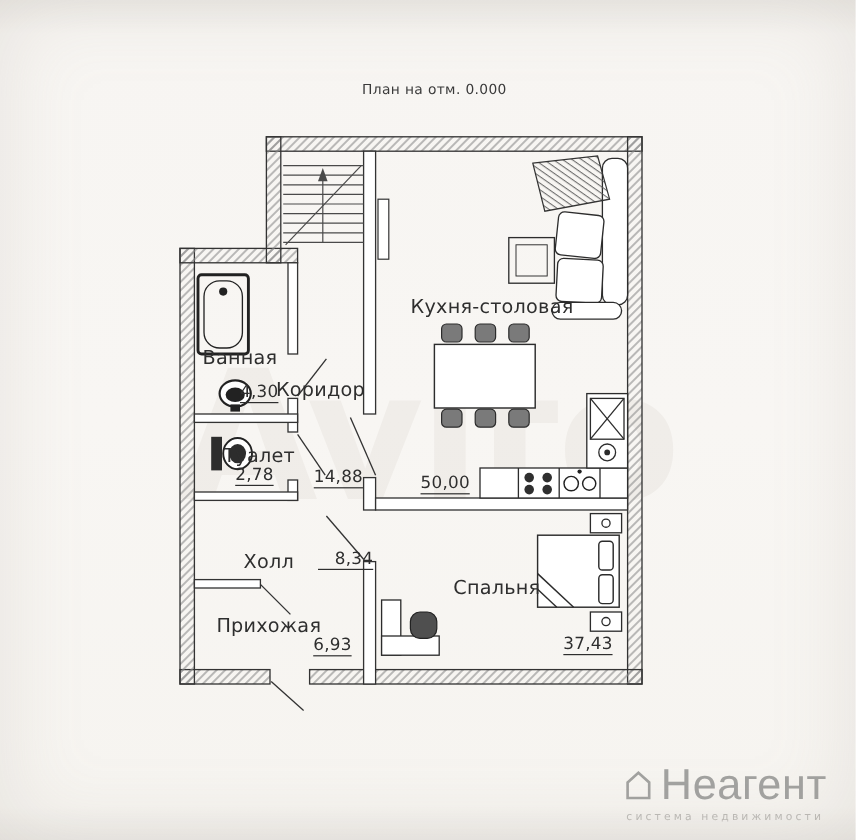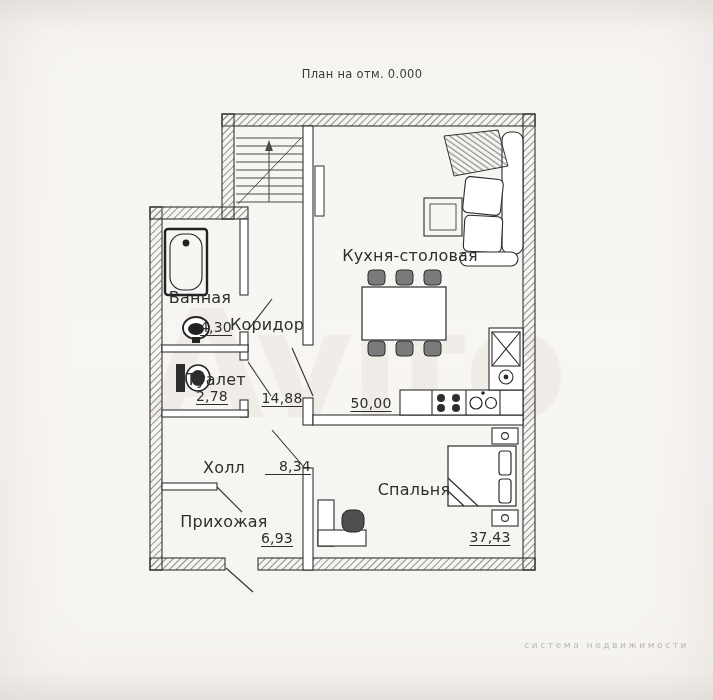--- a/index.html
+++ b/index.html
@@ -237,17 +237,23 @@
   <div class="lbl" style="left:224px;top:468px;">Холл</div>
   <div class="lbl area" style="left:288px;top:467px;padding-left:14px;">8,34</div>
 
   <div class="lbl" style="left:224px;top:522px;">Прихожая</div>
   <div class="lbl area" style="left:277px;top:539px;">6,93</div>
 
   <div class="lbl" style="left:414px;top:490px;">Спальня</div>
   <div class="lbl area" style="left:490px;top:538px;">37,43</div>
 
   <div class="brand">
+    <div class="brand-row">
+      <svg width="24" height="28" viewBox="0 0 24 28">
+        <path d="M3 12 L12 4 L21 12 L21 25 L3 25 Z" fill="none" stroke="#a2a2a0" stroke-width="2.2"></path>
+      </svg>
+      <span class="brand-name">Неагент</span>
+    </div>
     <div class="brand-tagline">система недвижимости</div>
   </div>
 
   <div class="vignette"></div>
 </div>
 
 </body></html>

